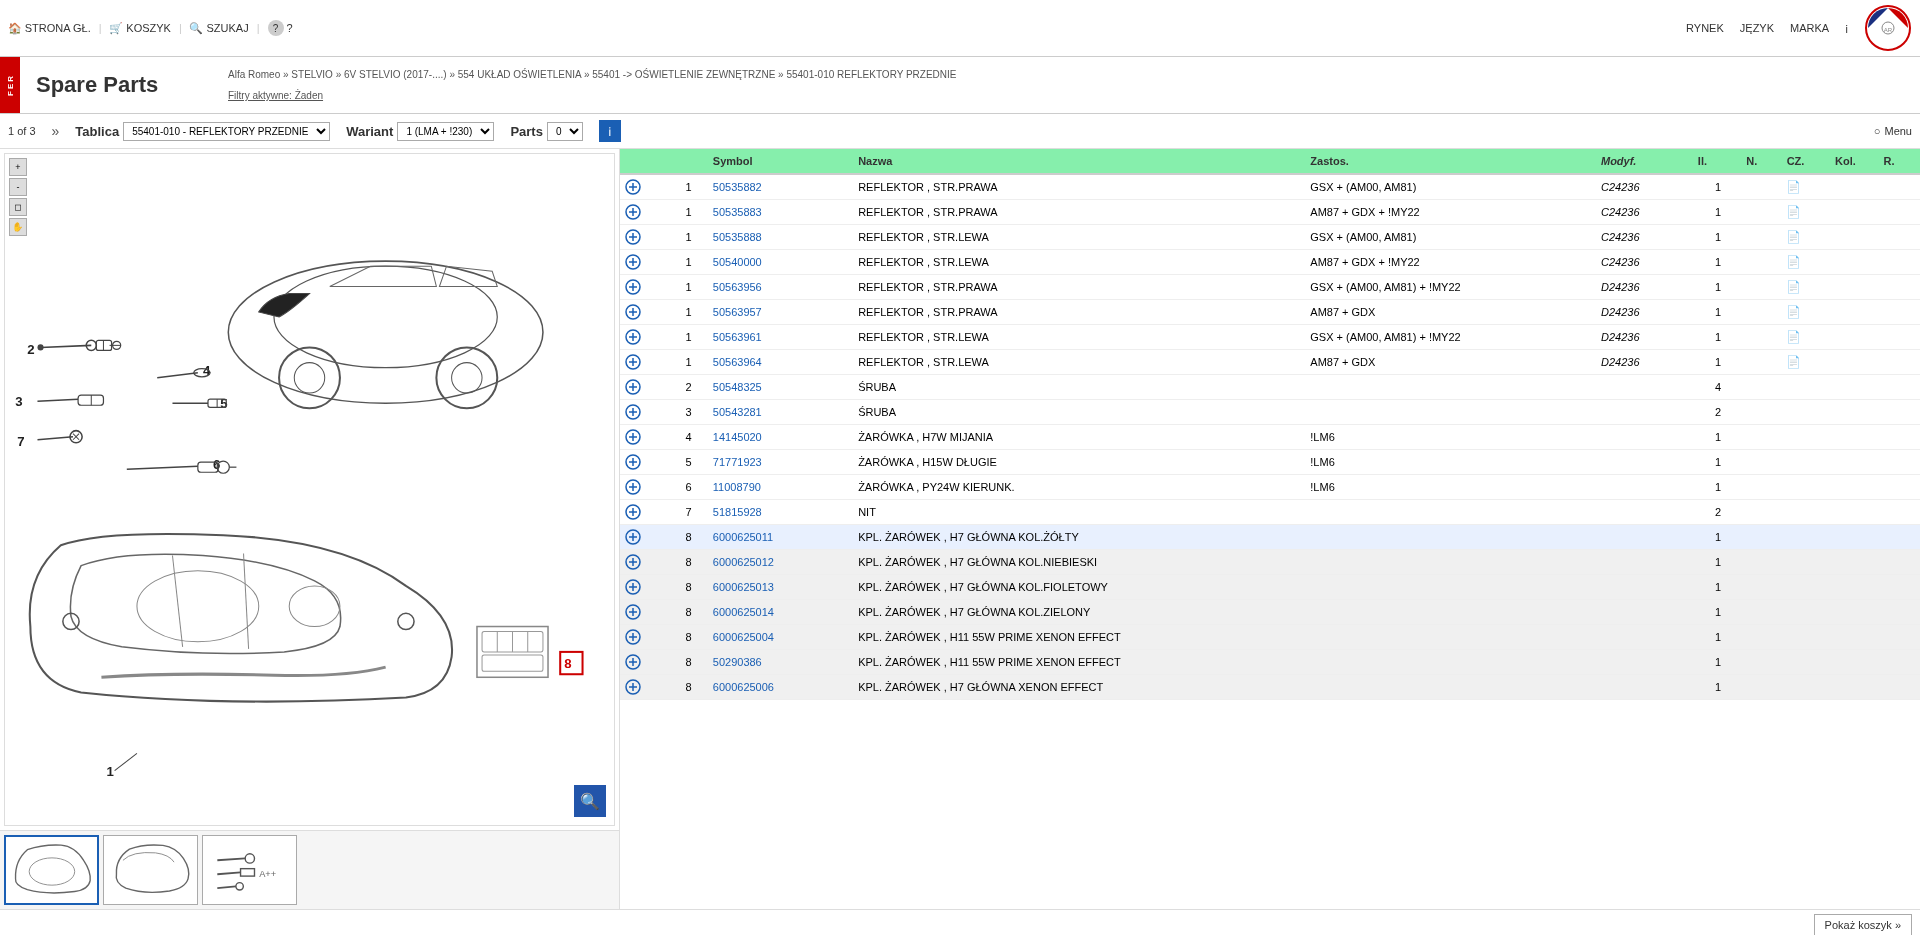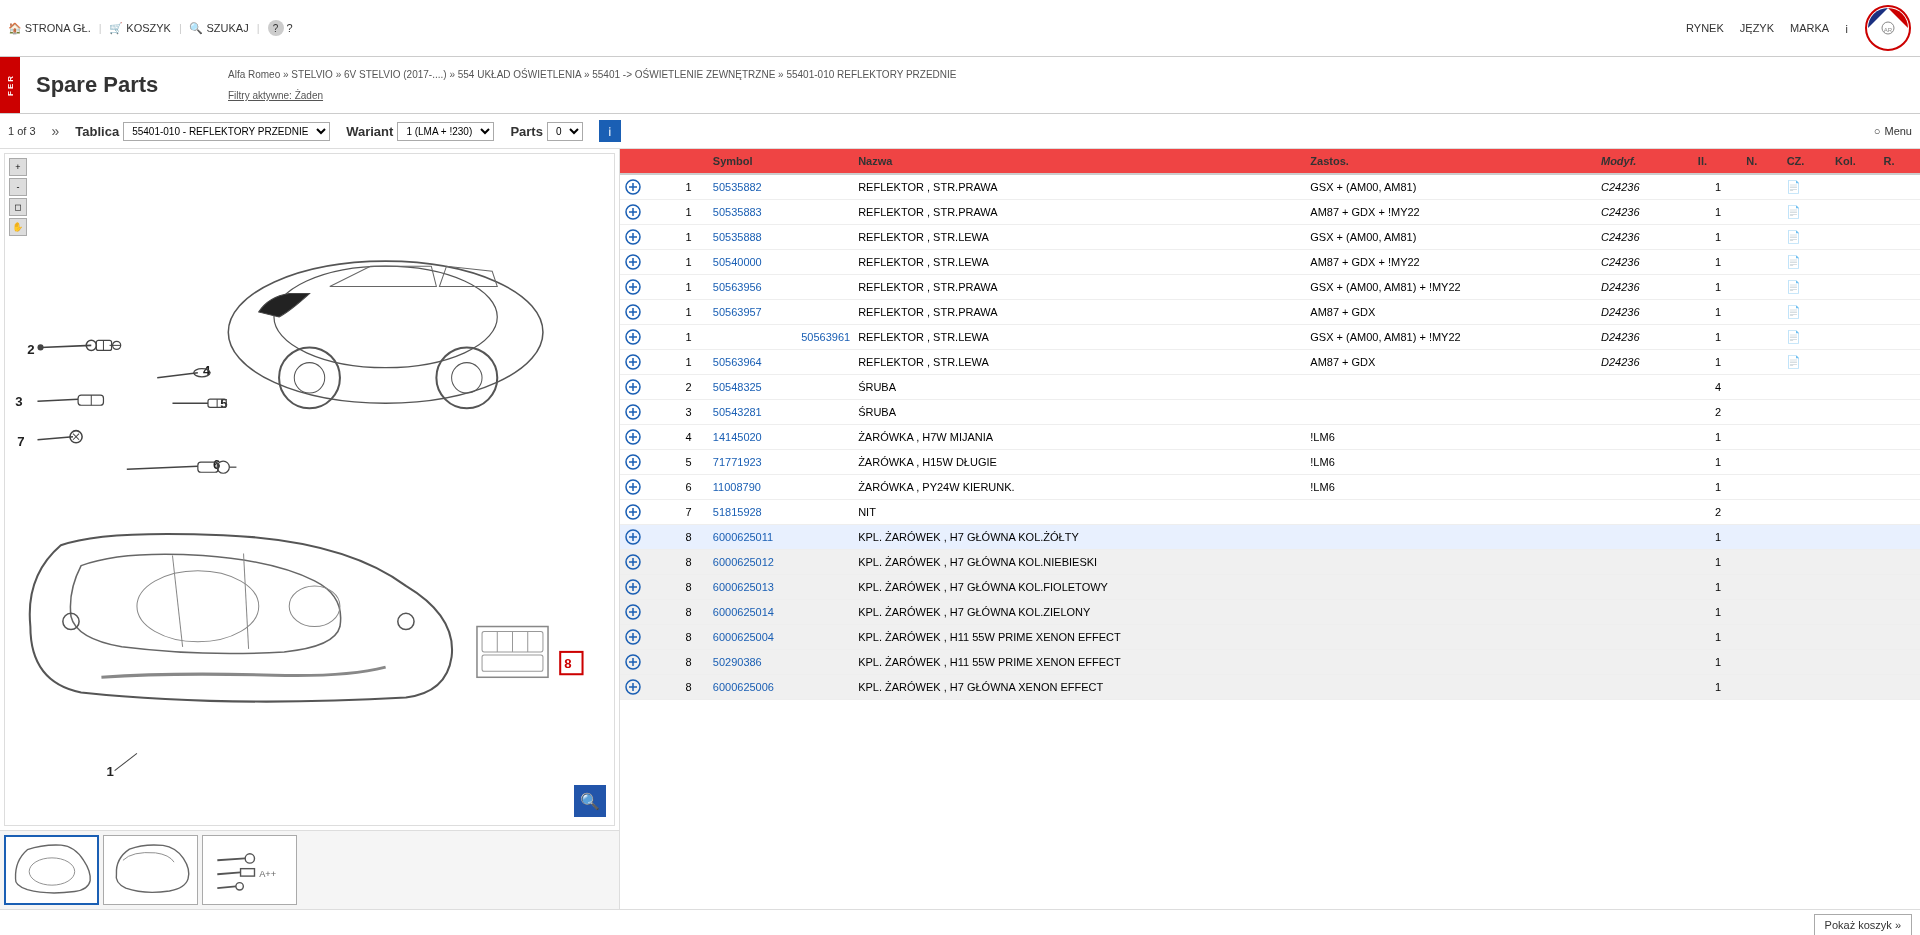--- a/index.html
+++ b/index.html
@@ -186,21 +186,21 @@
       background: #fff;
       overflow-y: auto;
       overflow-x: hidden;
     }
     #parts-table {
       width: 100%;
       border-collapse: collapse;
       font-size: 11px;
     }
     #parts-table thead tr {
-      background: #ef4444;
+      background: #86efac;
       border-bottom: 2px solid #ccc;
     }
     #parts-table th {
       padding: 6px 4px;
       text-align: left;
       font-weight: bold;
       color: #333;
       border-bottom: 1px solid #ccc;
       white-space: nowrap;
     }
@@ -640,21 +640,21 @@
             <td class="col-add">
               <button class="add-btn">
                 <svg width="16" height="16" viewBox="0 0 16 16">
                   <circle cx="8" cy="8" r="7" fill="none" stroke="#1a5fb4" stroke-width="1.5"></circle>
                   <line x1="8" y1="4" x2="8" y2="12" stroke="#1a5fb4" stroke-width="1.5"></line>
                   <line x1="4" y1="8" x2="12" y2="8" stroke="#1a5fb4" stroke-width="1.5"></line>
                 </svg>
               </button>
             </td>
             <td class="col-num">1</td>
-            <td class="col-symbol" style="cursor: pointer; color: rgb(26, 95, 180); text-align: right;">50563961</td>
+            <td class="col-symbol" style="cursor: pointer; color: rgb(26, 95, 180);">50563961</td>
             <td class="col-name">REFLEKTOR , STR.LEWA</td>
             <td class="col-zastos">GSX + (AM00, AM81) + !MY22</td>
             <td class="col-modyf">D24236</td>
             <td class="col-il">1</td>
             <td class="col-n"></td>
             <td class="col-cz"><span class="doc-icon" style="cursor:pointer;">📄</span></td>
             <td class="col-kol"></td>
             <td class="col-r"></td>
           </tr>
           <tr>

